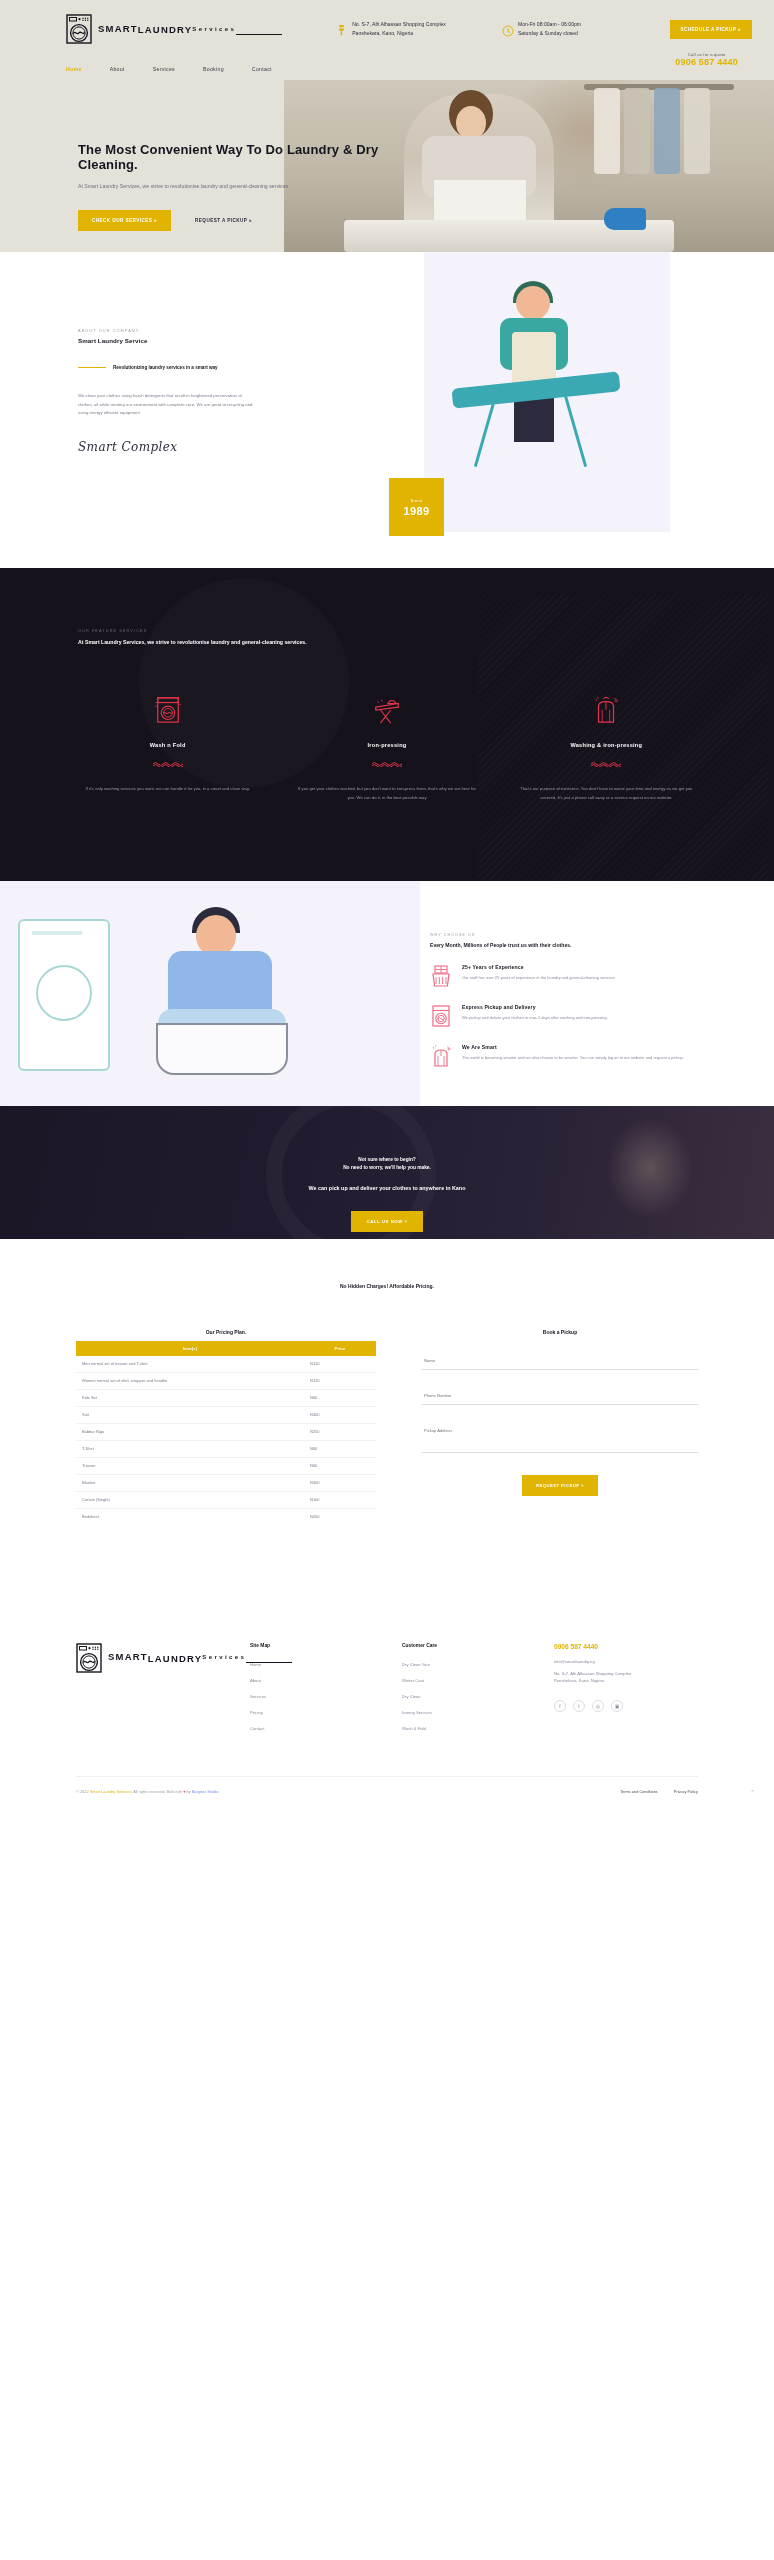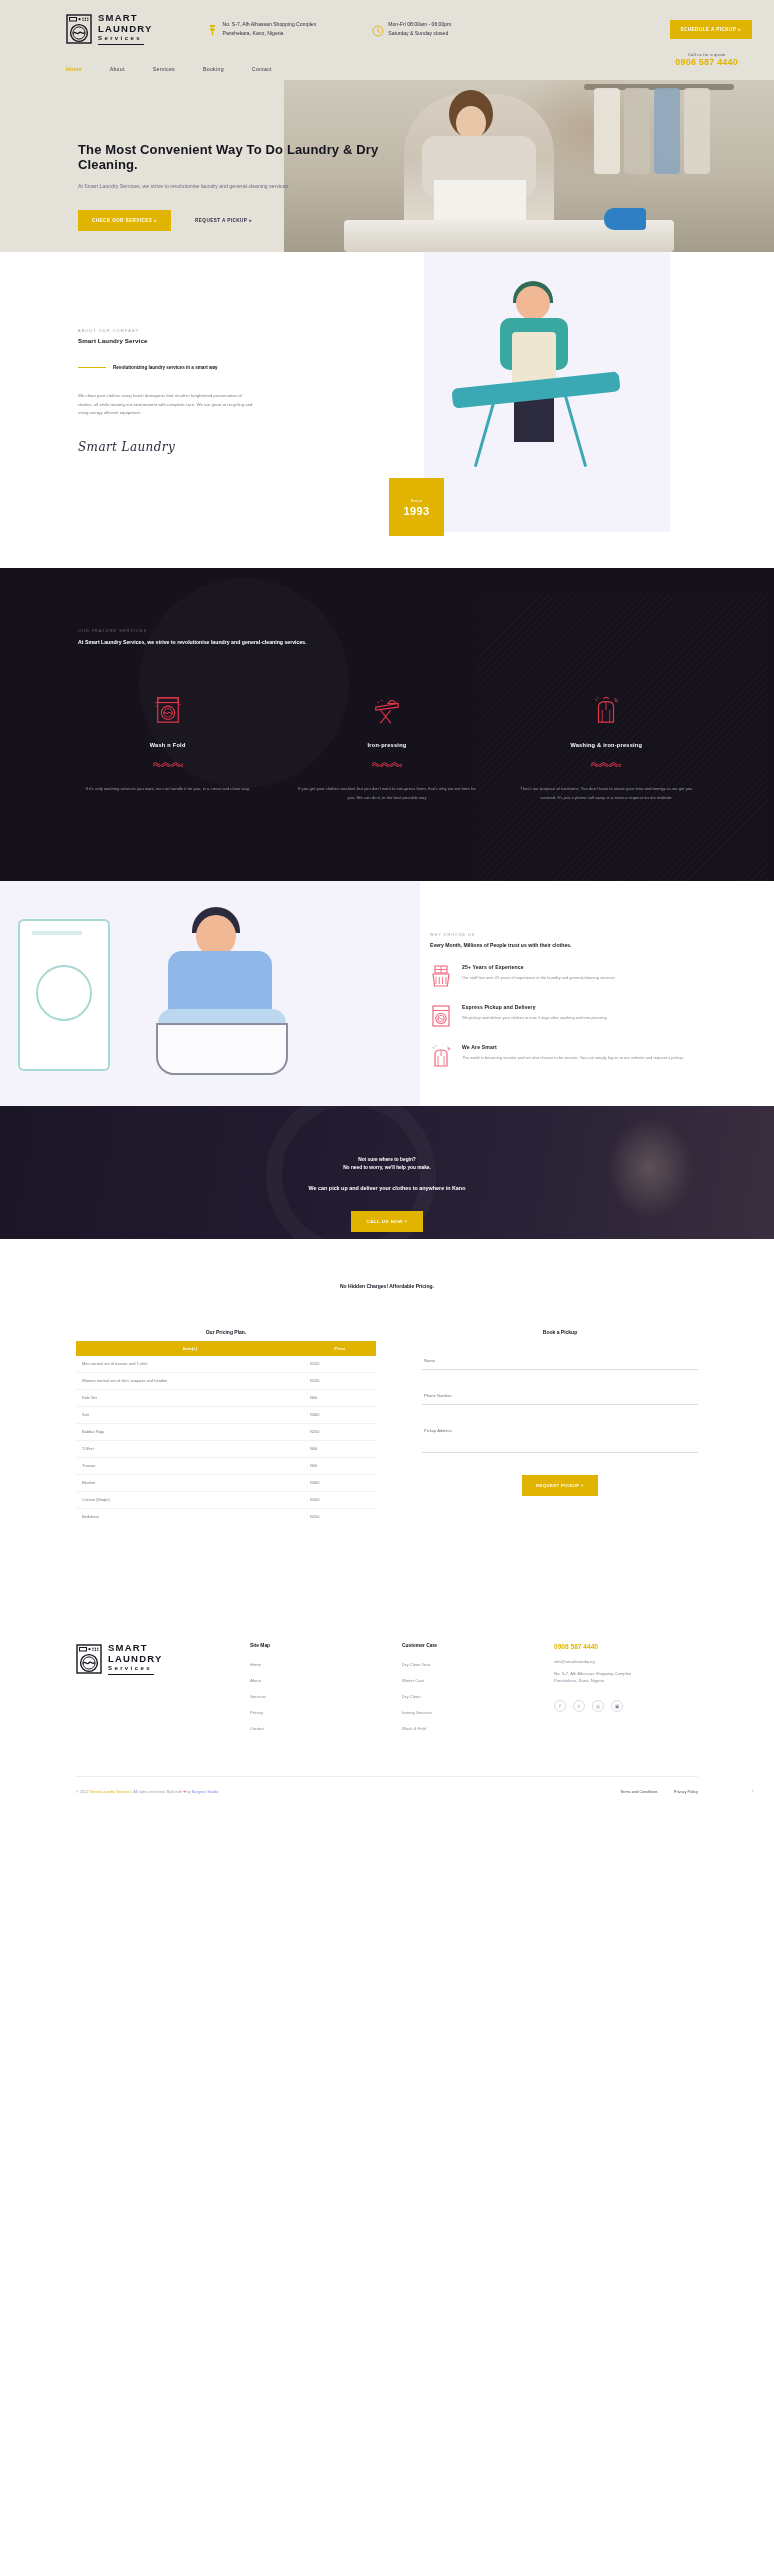--- a/index.html
+++ b/index.html
@@ -18,21 +18,21 @@
     background:#e4e2d8;
     height:58px;
     display:flex;
     align-items:center;
     padding:0 22px;
     gap:14px;
     position:relative;
   }
   .brand { display:flex; align-items:center; gap:6px; margin-left:44px; }
   .brand-mark { width:26px; height:30px; flex:0 0 26px; }
-  .brand-words { display:flex; flex-direction:column; line-height:1;justify-content:space-between; }
+  .brand-words { display:flex; flex-direction:row; line-height:1;justify-content:space-between; }
   .bw1 { font-size:9.5px; font-weight:bold; letter-spacing:1.2px; color:#15151f; }
   .bw2 { font-size:9.5px; font-weight:bold; letter-spacing:1.2px; color:#15151f; margin-top:1.5px;}
   .bw3 { font-size:6px; font-weight:bold; letter-spacing:2.4px; color:#15151f; margin-top:2px;}
   .bw-rule { border-bottom:1px solid #15151f; width:46px; margin-top:3px; }
 
   .info-block { display:flex; align-items:center; gap:5px; }
   .info-ico { width:11px; height:13px; flex:0 0 11px; }
   .info-text { font-size:5.1px; line-height:1.75; color:#2b2b3d; white-space:nowrap; }
 
   .sched-btn {
@@ -325,39 +325,39 @@
 
   <div class="about">
     <div class="about-left">
       <div class="eyebrow">ABOUT OUR COMPANY</div>
       <div class="about-title">Smart Laundry Service</div>
       <div class="about-sub-row">
         <span class="dash"></span>
         <span class="about-sub">Revolutionizing laundry services in a smart way</span>
       </div>
       <div class="about-body">We clean your clothes using harsh detergents that result in heightened preservation of clothes, all while treating our environment with complete care. We are great at recycling and using energy efficient equipment.</div>
-      <div class="sig">Smart Laundry</div>
+      <div class="sig">Smart Complex</div>
     </div>
 
     <div class="about-art">
       <div class="art-person">
         <div class="art-hair"></div>
         <div class="art-head"></div>
         <div class="art-shirt"></div>
         <div class="art-apron"></div>
         <div class="art-legs"></div>
       </div>
       <div class="art-board"></div>
       <div class="art-leg1"></div>
       <div class="art-leg2"></div>
     </div>
 
     <div class="since-card">
       <div class="since-lbl">Since</div>
-      <div class="since-yr">1993</div>
+      <div class="since-yr">1989</div>
     </div>
   </div>
 
   <div class="services">
     <div class="svc-head">
       <div class="svc-eyebrow">OUR FEATURE SERVICES</div>
       <div class="svc-title">At Smart Laundry Services, we strive to revolutionise laundry and general-cleaning services.</div>
     </div>
     <div class="svc-grid">
 

